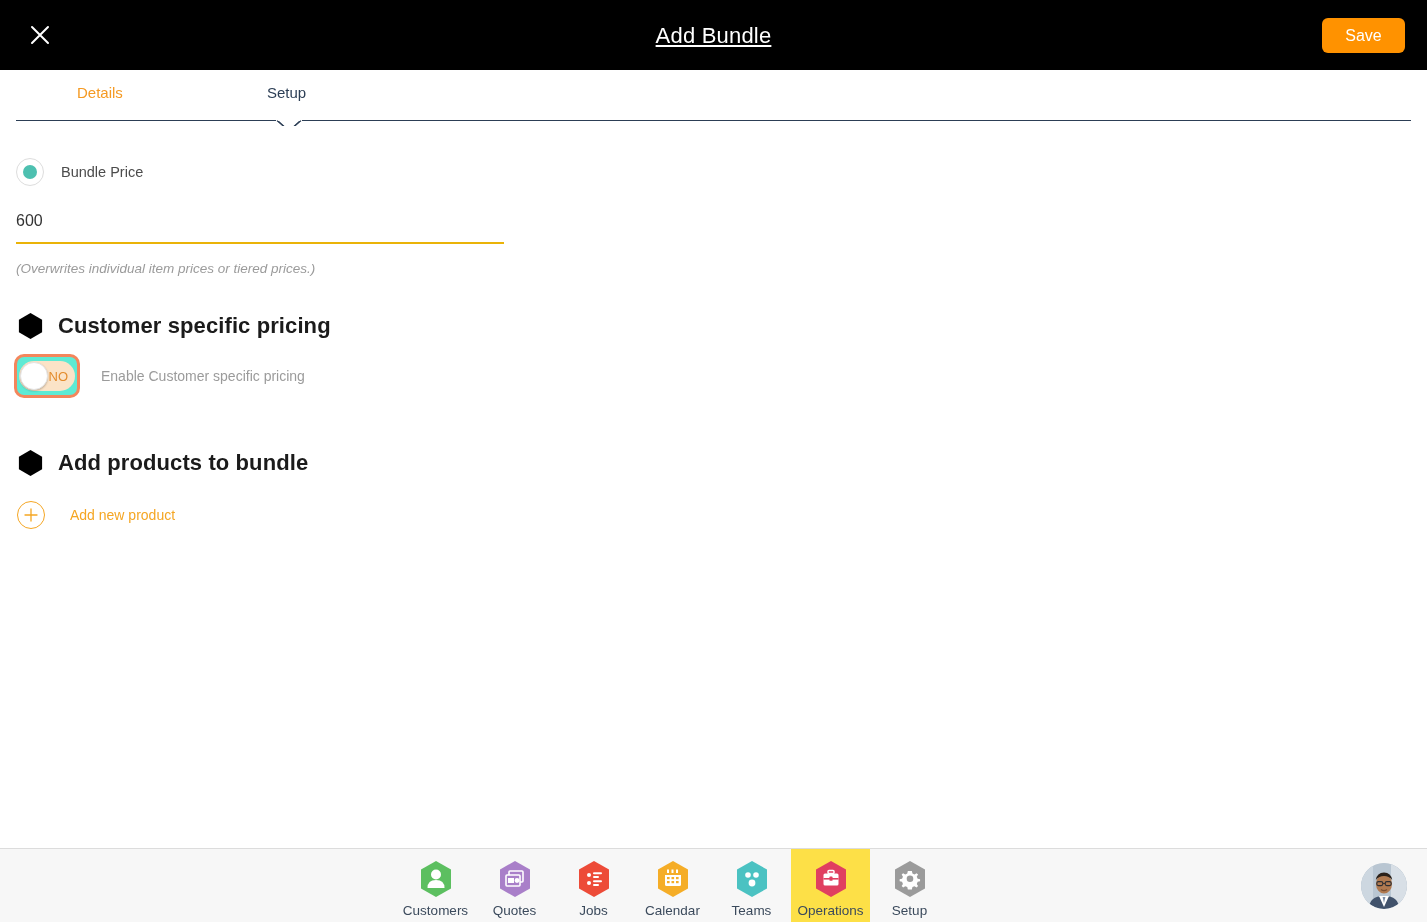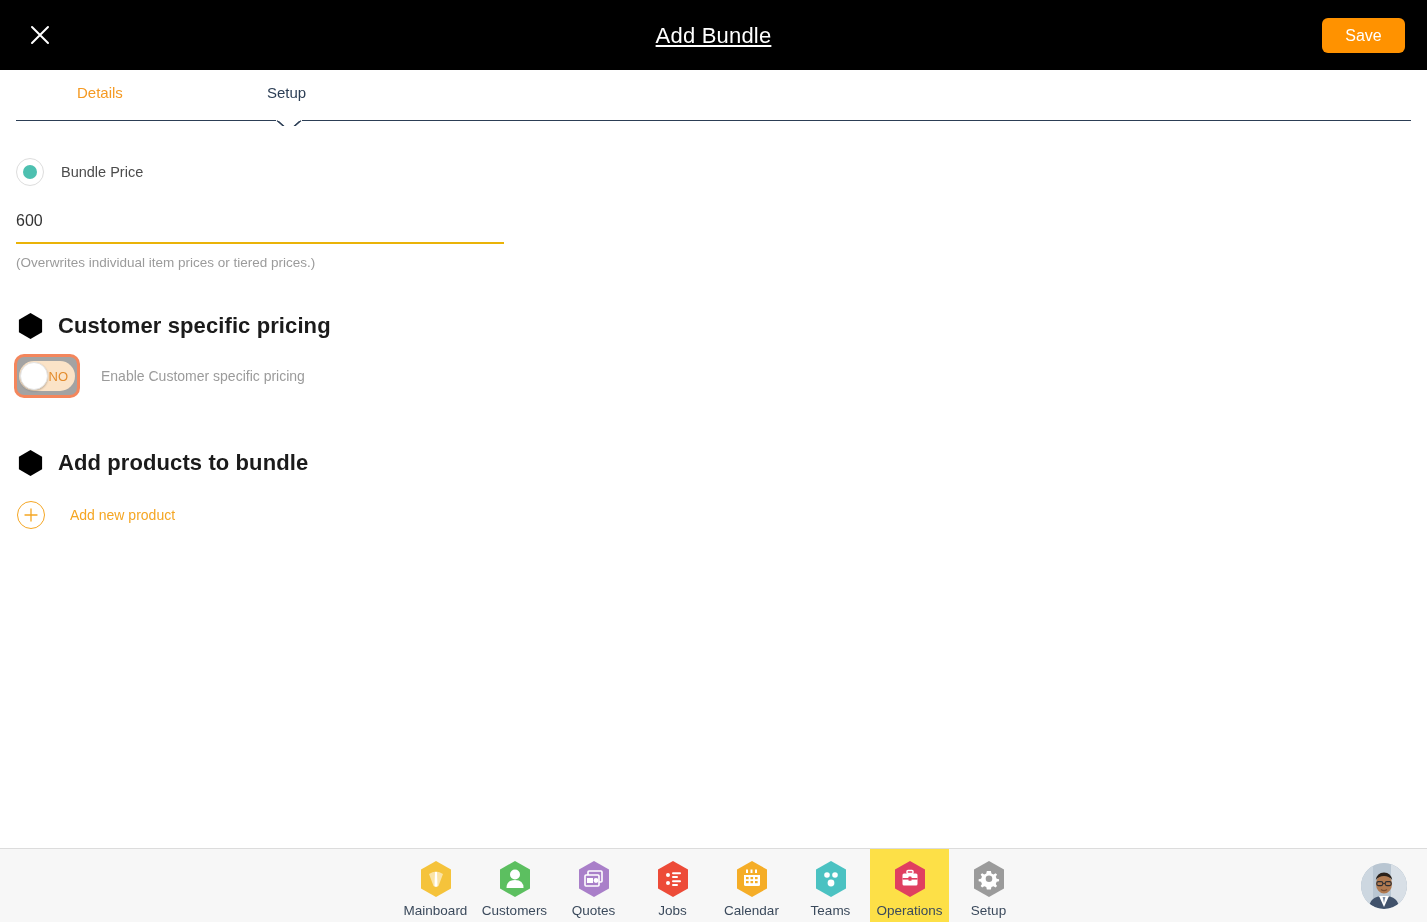--- a/index.html
+++ b/index.html
@@ -112,23 +112,24 @@
     border:none;
     border-bottom:2px solid #eab308;
     outline:none;
     font-size:16px;
     color:#333333;
     font-family:"Liberation Sans", sans-serif;
     background:transparent;
     padding:0 0 6px 0;
   }
   .price-hint {
-    position:absolute; left:16px; top:129px;
+    position:absolute; left:16px; top:135px;
     font-size:13.5px;
     color:#9b9b9b;
+    font-style:italic;
   }
 
   
   .section-head {
     position:absolute; left:16px;
     display:flex; align-items:center;
   }
   .hexbullet { width:29px; height:29px; flex:0 0 auto; display:block; }
   .section-title {
     margin-left:13px;
@@ -141,21 +142,21 @@
   .sec-prod { top:322px; }
 
   
   .toggle-row { position:absolute; left:14px; top:228px; display:flex; align-items:center; }
   .toggle-outline {
     width:66px; height:44px;
     border:3px solid #f4865c;
     border-radius:10px;
     display:flex; align-items:center; justify-content:center;
     cursor:pointer;
-    background:#a3a3a3;
+    background:#5eead4;
     flex:0 0 auto;
   }
   .toggle-track {
     width:56px; height:30px;
     background:#fbe3c7;
     border-radius:15px;
     position:relative;
     display:flex; align-items:center;
   }
   .toggle-knob {
@@ -303,28 +304,20 @@
         </svg>
       </div>
       <div class="add-label">Add new product</div>
     </div>
 
   </div>
 
   <div class="bottombar">
     <div class="navgroup">
 
-      <div class="navitem">
-        <svg class="navicon" viewBox="0 0 40 42" aria-hidden="true">
-          <polygon points="20,3 35,11.5 35,30.5 20,39 5,30.5 5,11.5" fill="#f5c33b"></polygon>
-          <path d="M13 16 Q20 11 27 16 L22.5 28 Q20 30 17.5 28 Z" fill="#ffffff" opacity="0.55"></path>
-          <path d="M19 14 L21 14 L21.5 28 Q20 29.5 18.5 28 Z" fill="#ffffff"></path>
-        </svg>
-        <div class="navlabel">Mainboard</div>
-      </div>
 
       <div class="navitem">
         <svg class="navicon" viewBox="0 0 40 42" aria-hidden="true">
           <polygon points="20,3 35,11.5 35,30.5 20,39 5,30.5 5,11.5" fill="#5cbf60"></polygon>
           <circle cx="20" cy="16.5" r="5" fill="#ffffff"></circle>
           <path d="M11.5 30 Q11.5 22 20 22 Q28.5 22 28.5 30 Z" fill="#ffffff"></path>
         </svg>
         <div class="navlabel">Customers</div>
       </div>
 

